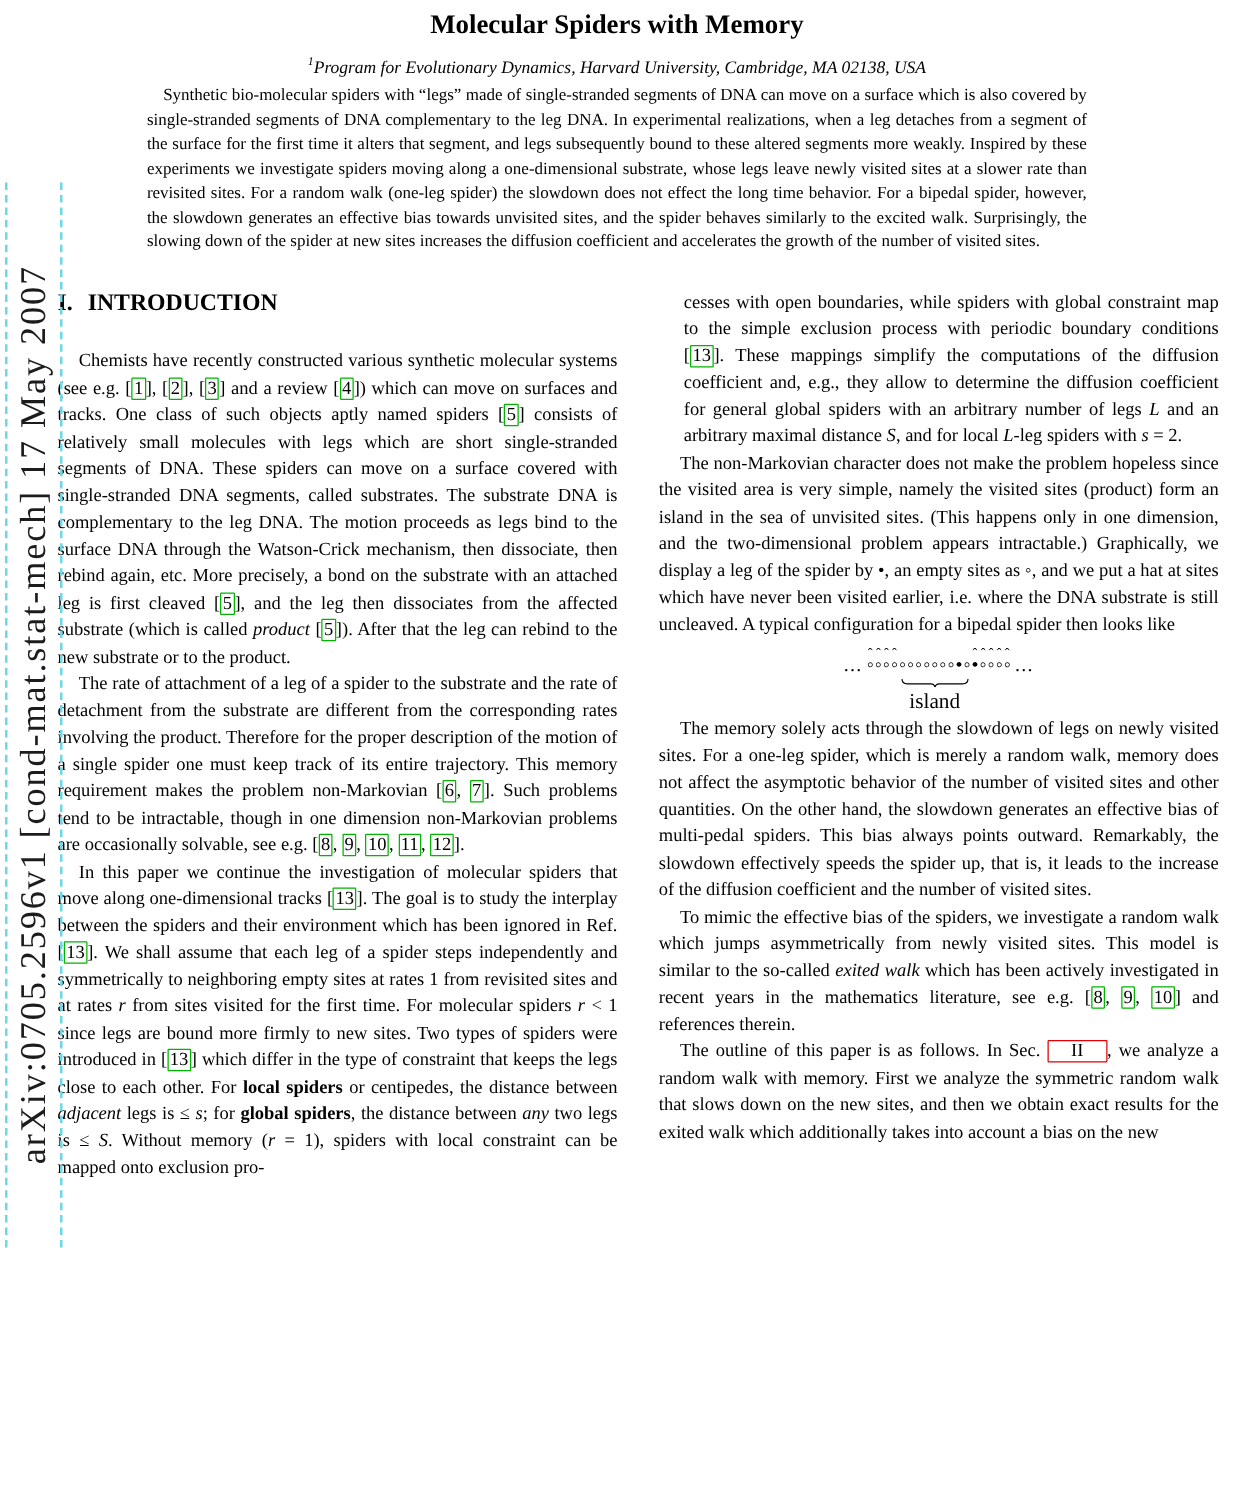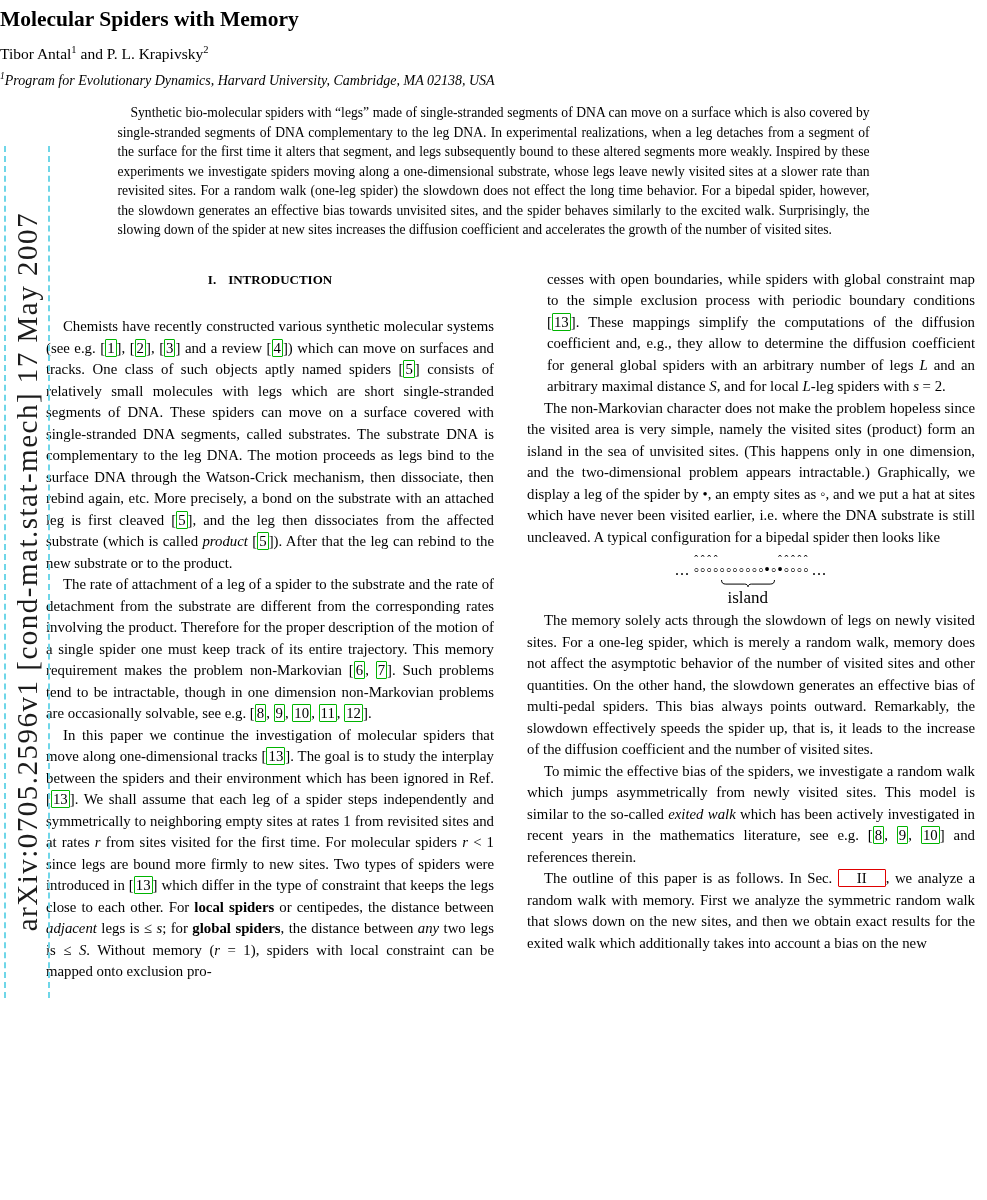--- a/index.html
+++ b/index.html
@@ -19,42 +19,42 @@
     border-left: 2px dashed var(--stamp-dash, #6fd6e8);
     border-right: 2px dashed var(--stamp-dash, #6fd6e8);
   }
   .stamp-text {
     writing-mode: vertical-rl; transform: rotate(180deg);
     font-size: 29px; letter-spacing: 1.5px; white-space: nowrap;
     color: var(--stamp-text, #1c1c1c);
   }
 
   
-  .paper-header { padding-top: 7px; }
+  .paper-header { text-align: center; padding-top: 7px; }
   .title { font-size: 21.5px; font-weight: bold; margin: 0 0 13px 0; }
   .authors { font-size: 15.5px; margin-bottom: 8px; }
   .affil { font-style: italic; font-size: 14px; line-height: 19px; }
   sup { font-size: 0.68em; line-height: 0; }
 
   
   .abstract {
-    width: 752px; margin: 13px auto 0 auto;
+    width: 752px; margin: 2px auto 0 auto;
     font-size: 13.6px; line-height: 19.5px;
     text-align: justify; text-indent: 13px;
   }
 
   
   .columns {
     margin-top: 29px;
     padding: 0 12px 0 46px;
     display: grid; grid-template-columns: 1fr 1fr; gap: 33px;
   }
   .column { font-size: 14.8px; line-height: 21.5px; }
   .sec-heading {
-    font-size: 13px; font-weight: bold; text-align: center;
+    font-size: 19px; font-weight: bold; text-align: left;
     margin: 0 0 26px 0;
   }
   .sec-title { margin-left: 12px; }
   .column p.body-par {
     margin: 0; text-indent: 17px; text-align: justify;
     hyphens: auto; -webkit-hyphens: auto;
   }
   .column p.noindent { text-indent: 0; margin-left: 20px; }
 
   
@@ -88,21 +88,20 @@
 <body>
 
 <div class="page">
 
   <div class="arxiv-stamp">
     <span class="stamp-text">arXiv:0705.2596v1  [cond-mat.stat-mech]  17 May 2007</span>
   </div>
 
   <header class="paper-header">
     <h1 class="title">Molecular Spiders with Memory</h1>
-    <div class="authors">Tibor Antal<sup>1</sup> and P. L. Krapivsky<sup>2</sup></div>
     <div class="affil"><sup>1</sup>Program for Evolutionary Dynamics, Harvard University, Cambridge, MA 02138, USA</div>
   </header>
 
   <div class="abstract">Synthetic bio-molecular spiders with “legs” made of single-stranded segments of DNA can move on a surface which is also covered by single-stranded segments of DNA complementary to the leg DNA. In experimental realizations, when a leg detaches from a segment of the surface for the first time it alters that segment, and legs subsequently bound to these altered segments more weakly. Inspired by these experiments we investigate spiders moving along a one-dimensional substrate, whose legs leave newly visited sites at a slower rate than revisited sites. For a random walk (one-leg spider) the slowdown does not effect the long time behavior. For a bipedal spider, however, the slowdown generates an effective bias towards unvisited sites, and the spider behaves similarly to the excited walk. Surprisingly, the slowing down of the spider at new sites increases the diffusion coefficient and accelerates the growth of the number of visited sites.</div>
 
   <main class="columns">
 
     <section class="column">
       <h2 class="sec-heading"><span>I.</span><span class="sec-title">INTRODUCTION</span></h2>
       <div>

